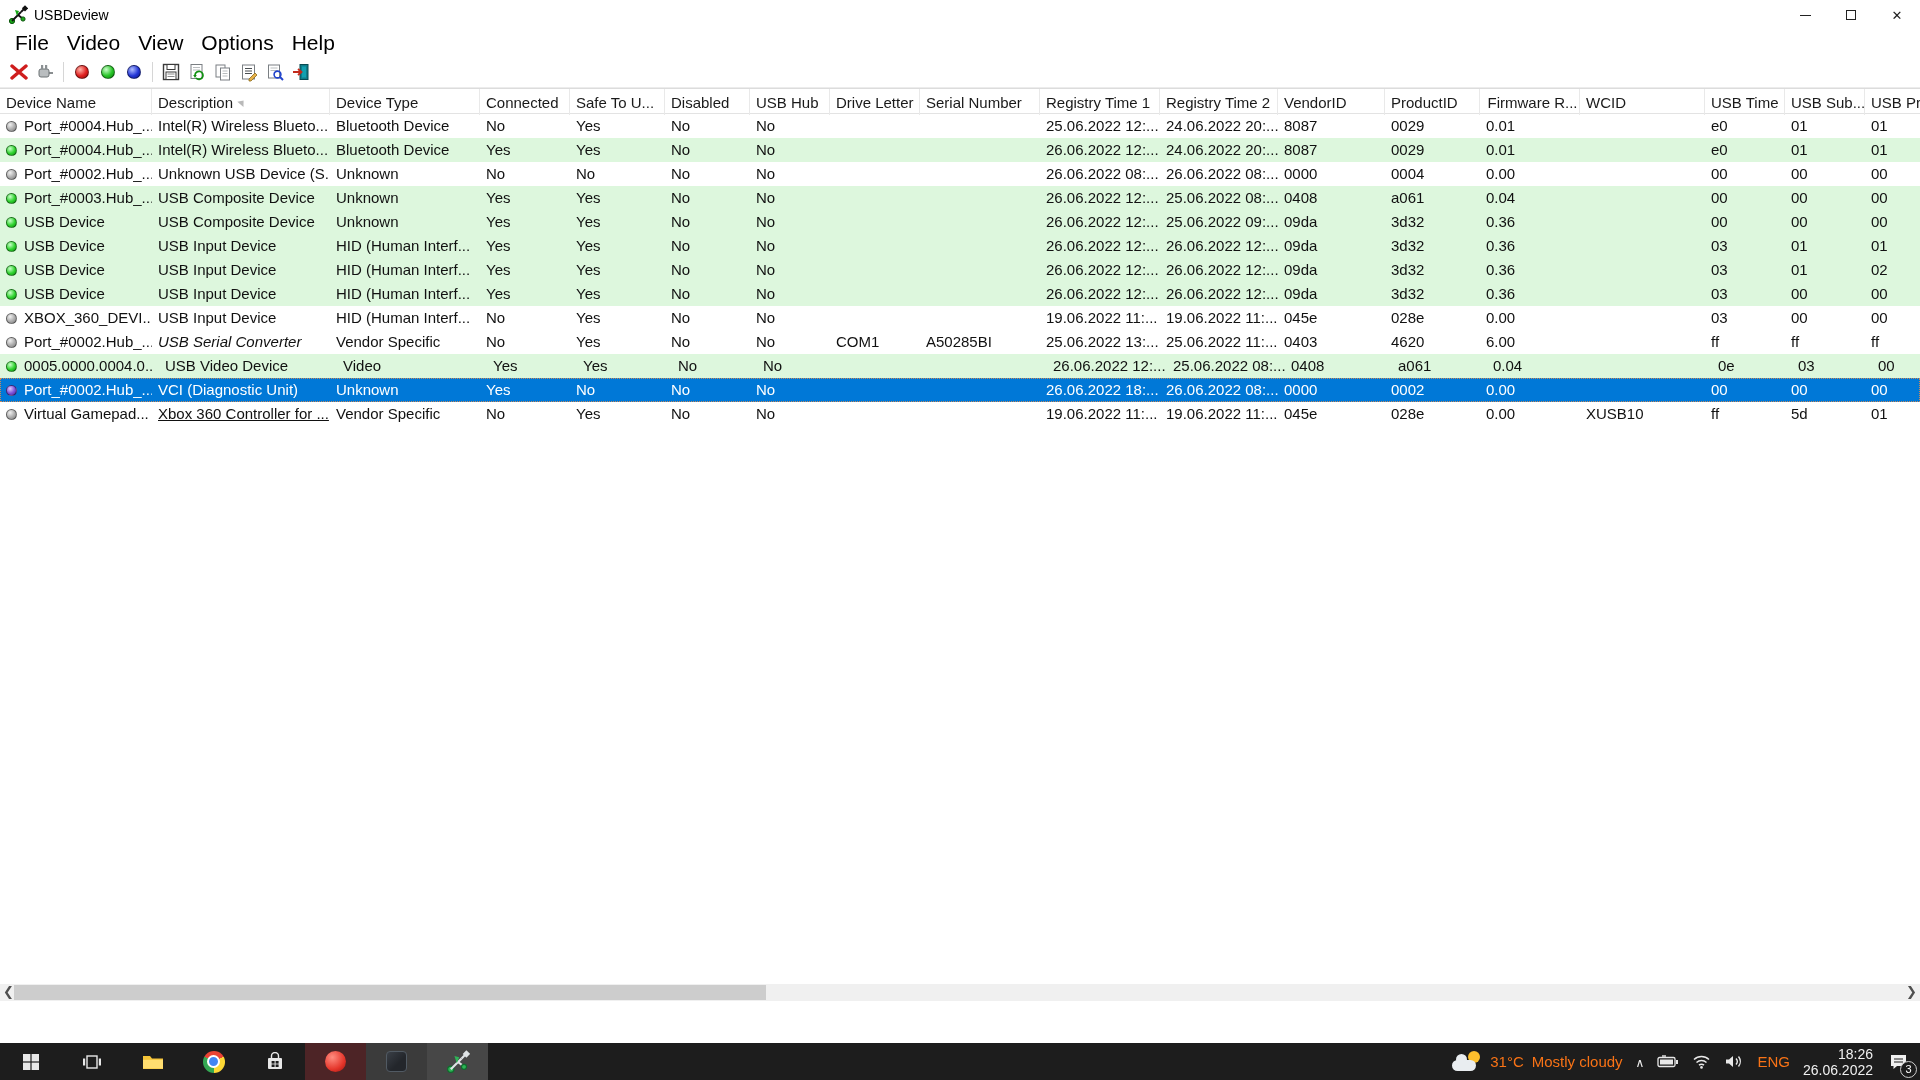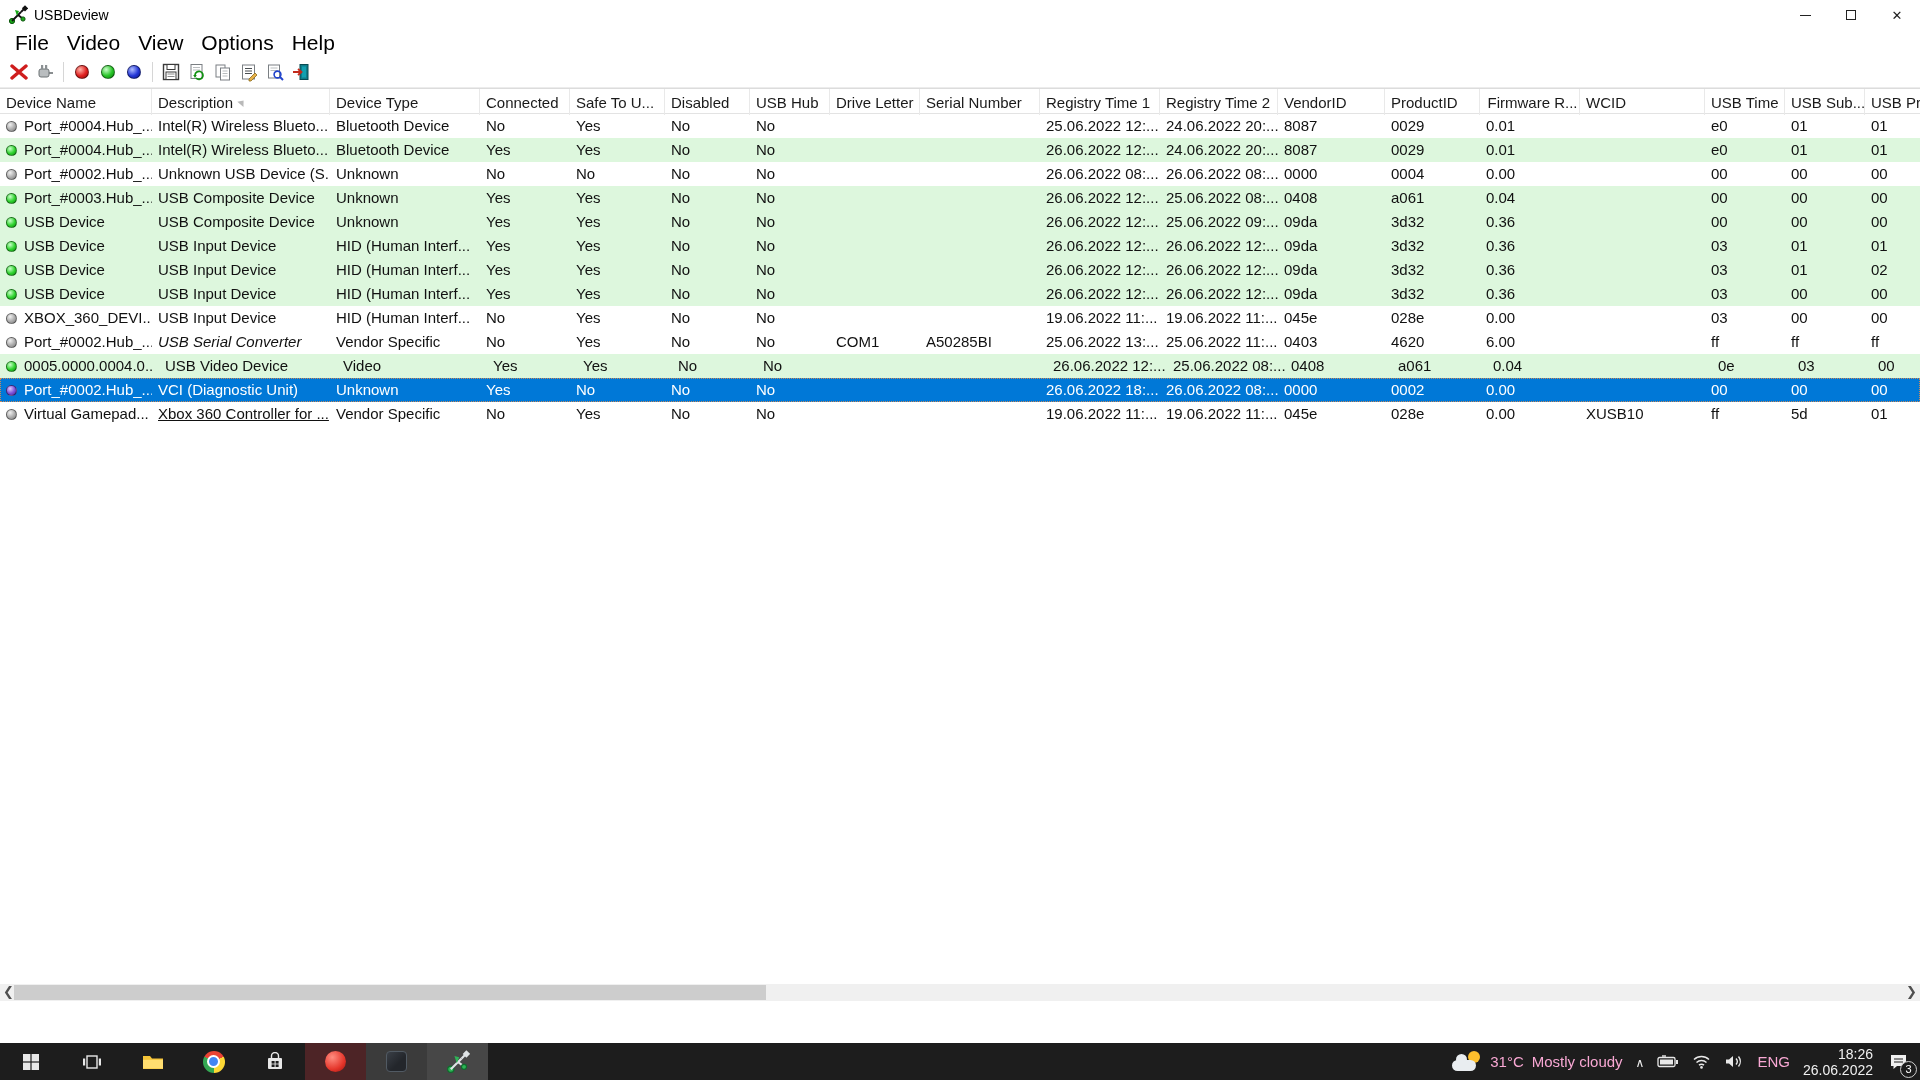--- a/index.html
+++ b/index.html
@@ -59,21 +59,21 @@
   .sb-sep { position:absolute; top:5px; width:1px; height:19px; background:#d2d2d2; }
 
   
   .taskbar { position:absolute; left:0; top:1043px; width:1920px; height:37px; background:#1d1d1d; display:flex; align-items:stretch; color:#eee; }
   .tb-left { display:flex; align-items:stretch; }
   .tb-btn { width:61px; display:flex; align-items:center; justify-content:center; flex:none; }
   .tb-btn.hl-red  { background:#4d2426; }
   .tb-btn.hl-gray { background:#3b3b3b; }
   .tb-btn.hl-active { background:#474747; }
   .tb-right { position:absolute; right:0; top:0; height:37px; display:flex; align-items:center; gap:13px; padding-right:10px; }
-  .tray-txt { font-size:15px; color:#f9a8d4; }
+  .tray-txt { font-size:15px; color:#f97316; }
   .clock { text-align:right; font-size:14px; line-height:16px; color:#f0f0f0; }
   .chev { font-size:12px; color:#eee; transform:translateY(1px); }
   .weather { display:flex; align-items:center; gap:8px; }
   .wicon { position:relative; width:30px; height:22px; flex:none; }
   .wicon .sun { position:absolute; right:2px; top:0; width:12px; height:12px; border-radius:50%; background:#fdbf2d; }
   .wicon .cloud { position:absolute; left:0; bottom:2px; width:24px; height:11px; background:#e9edf0; border-radius:7px; }
   .wicon .cloud:before { content:""; position:absolute; left:4px; top:-6px; width:11px; height:11px; border-radius:50%; background:#e9edf0; }
   .actioncenter { position:relative; width:24px; height:24px; display:flex; align-items:center; justify-content:center; }
   .ac-badge { position:absolute; right:-7px; bottom:-4px; width:17px; height:17px; border-radius:50%; background:#1d1d1d; border:1px solid #cfcfcf; color:#fff; font-size:11px; line-height:15px; text-align:center; }
 

